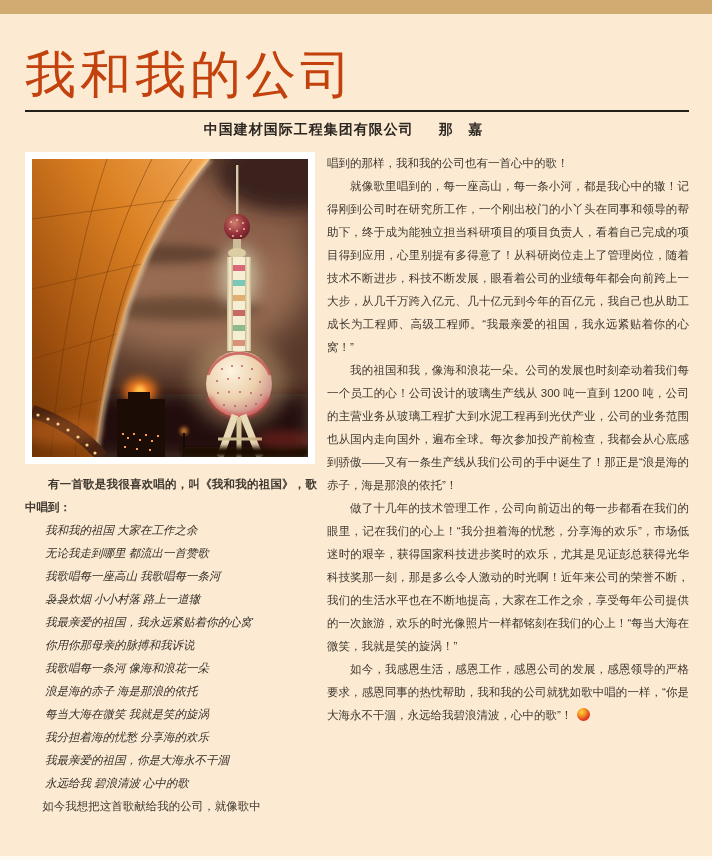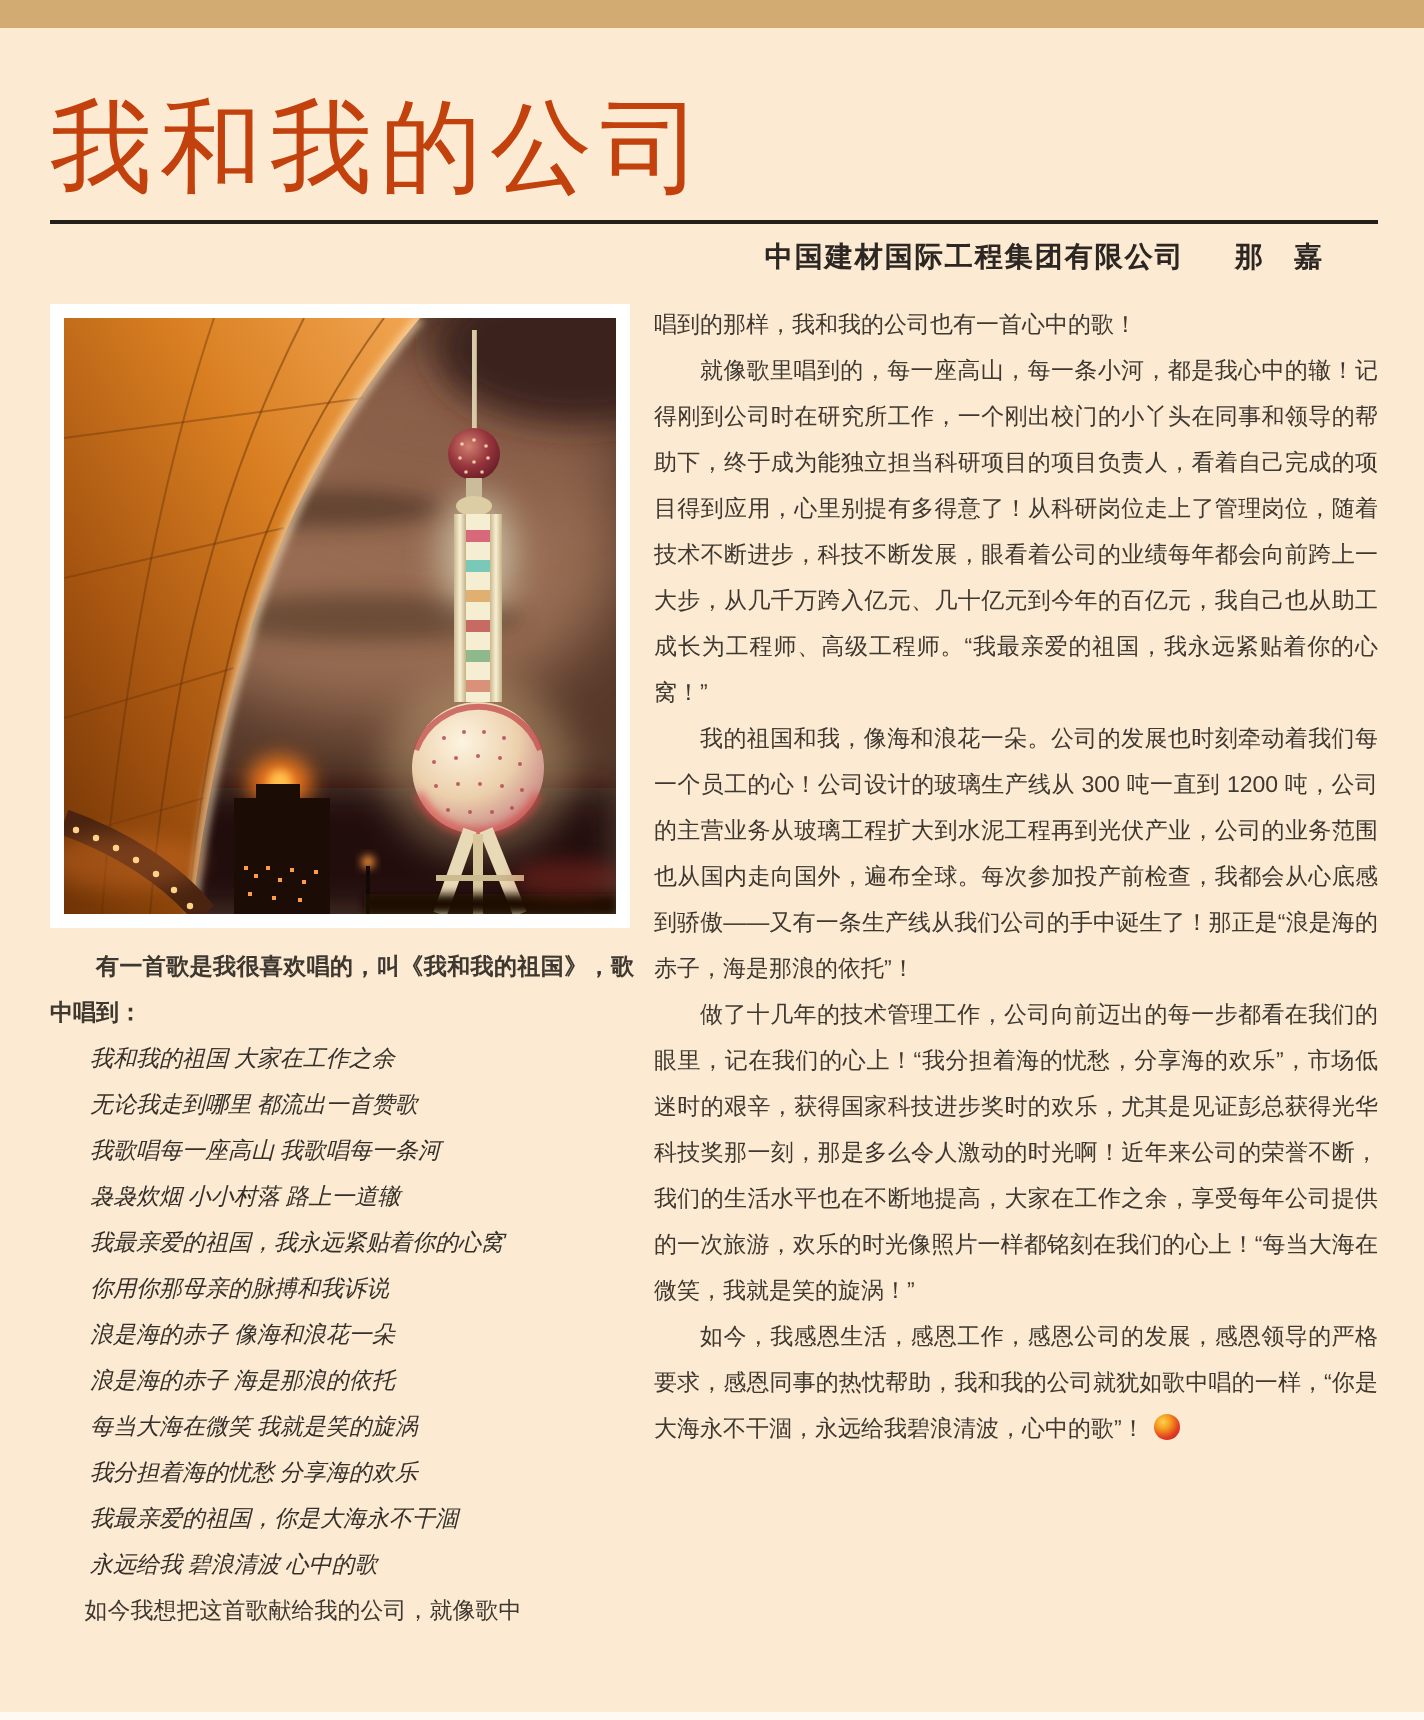--- a/index.html
+++ b/index.html
@@ -15,21 +15,21 @@
   .page-title {
     margin:33px 0 0 0;
     font-family:"Liberation Serif", serif;
     font-weight:500;
     font-size:51px; line-height:56px;
     letter-spacing:4px;
     color:#c2410c;
   }
   .rule { height:2px; background:#23201c; margin-top:7px; }
   .byline {
-    margin-top:9px; text-align:right; padding-right:22px;
+    margin-top:9px; text-align:center; padding-right:22px;
     font-family:"Liberation Serif", serif;
     font-weight:bold; font-size:14px; line-height:18px; color:#2c2722;
     letter-spacing:1px;
   }
   .byline .author { margin-left:1.8em; letter-spacing:6px; }
   .columns { display:flex; gap:10px; margin-top:13px; }
   .col-left { width:292px; flex:none; }
   .col-right { flex:1; min-width:0; }
 
   .photo-frame { background:#ffffff; padding:7px; width:276px; height:298px; }
@@ -219,21 +219,21 @@
       </div>
 
       <p class="intro">有一首歌是我很喜欢唱的，叫《我和我的祖国》，歌中唱到：</p>
       <div class="lyrics">
         <p>我和我的祖国 大家在工作之余</p>
         <p>无论我走到哪里 都流出一首赞歌</p>
         <p>我歌唱每一座高山 我歌唱每一条河</p>
         <p>袅袅炊烟 小小村落 路上一道辙</p>
         <p>我最亲爱的祖国，我永远紧贴着你的心窝</p>
         <p>你用你那母亲的脉搏和我诉说</p>
-        <p>浪是海的赤子 像海和浪花一朵</p>
+        <p>我歌唱每一条河 像海和浪花一朵</p>
         <p>浪是海的赤子 海是那浪的依托</p>
         <p>每当大海在微笑 我就是笑的旋涡</p>
         <p>我分担着海的忧愁 分享海的欢乐</p>
         <p>我最亲爱的祖国，你是大海永不干涸</p>
         <p>永远给我 碧浪清波 心中的歌</p>
       </div>
       <p class="outro">如今我想把这首歌献给我的公司，就像歌中</p>
     </div>
 
     <div class="col-right">

